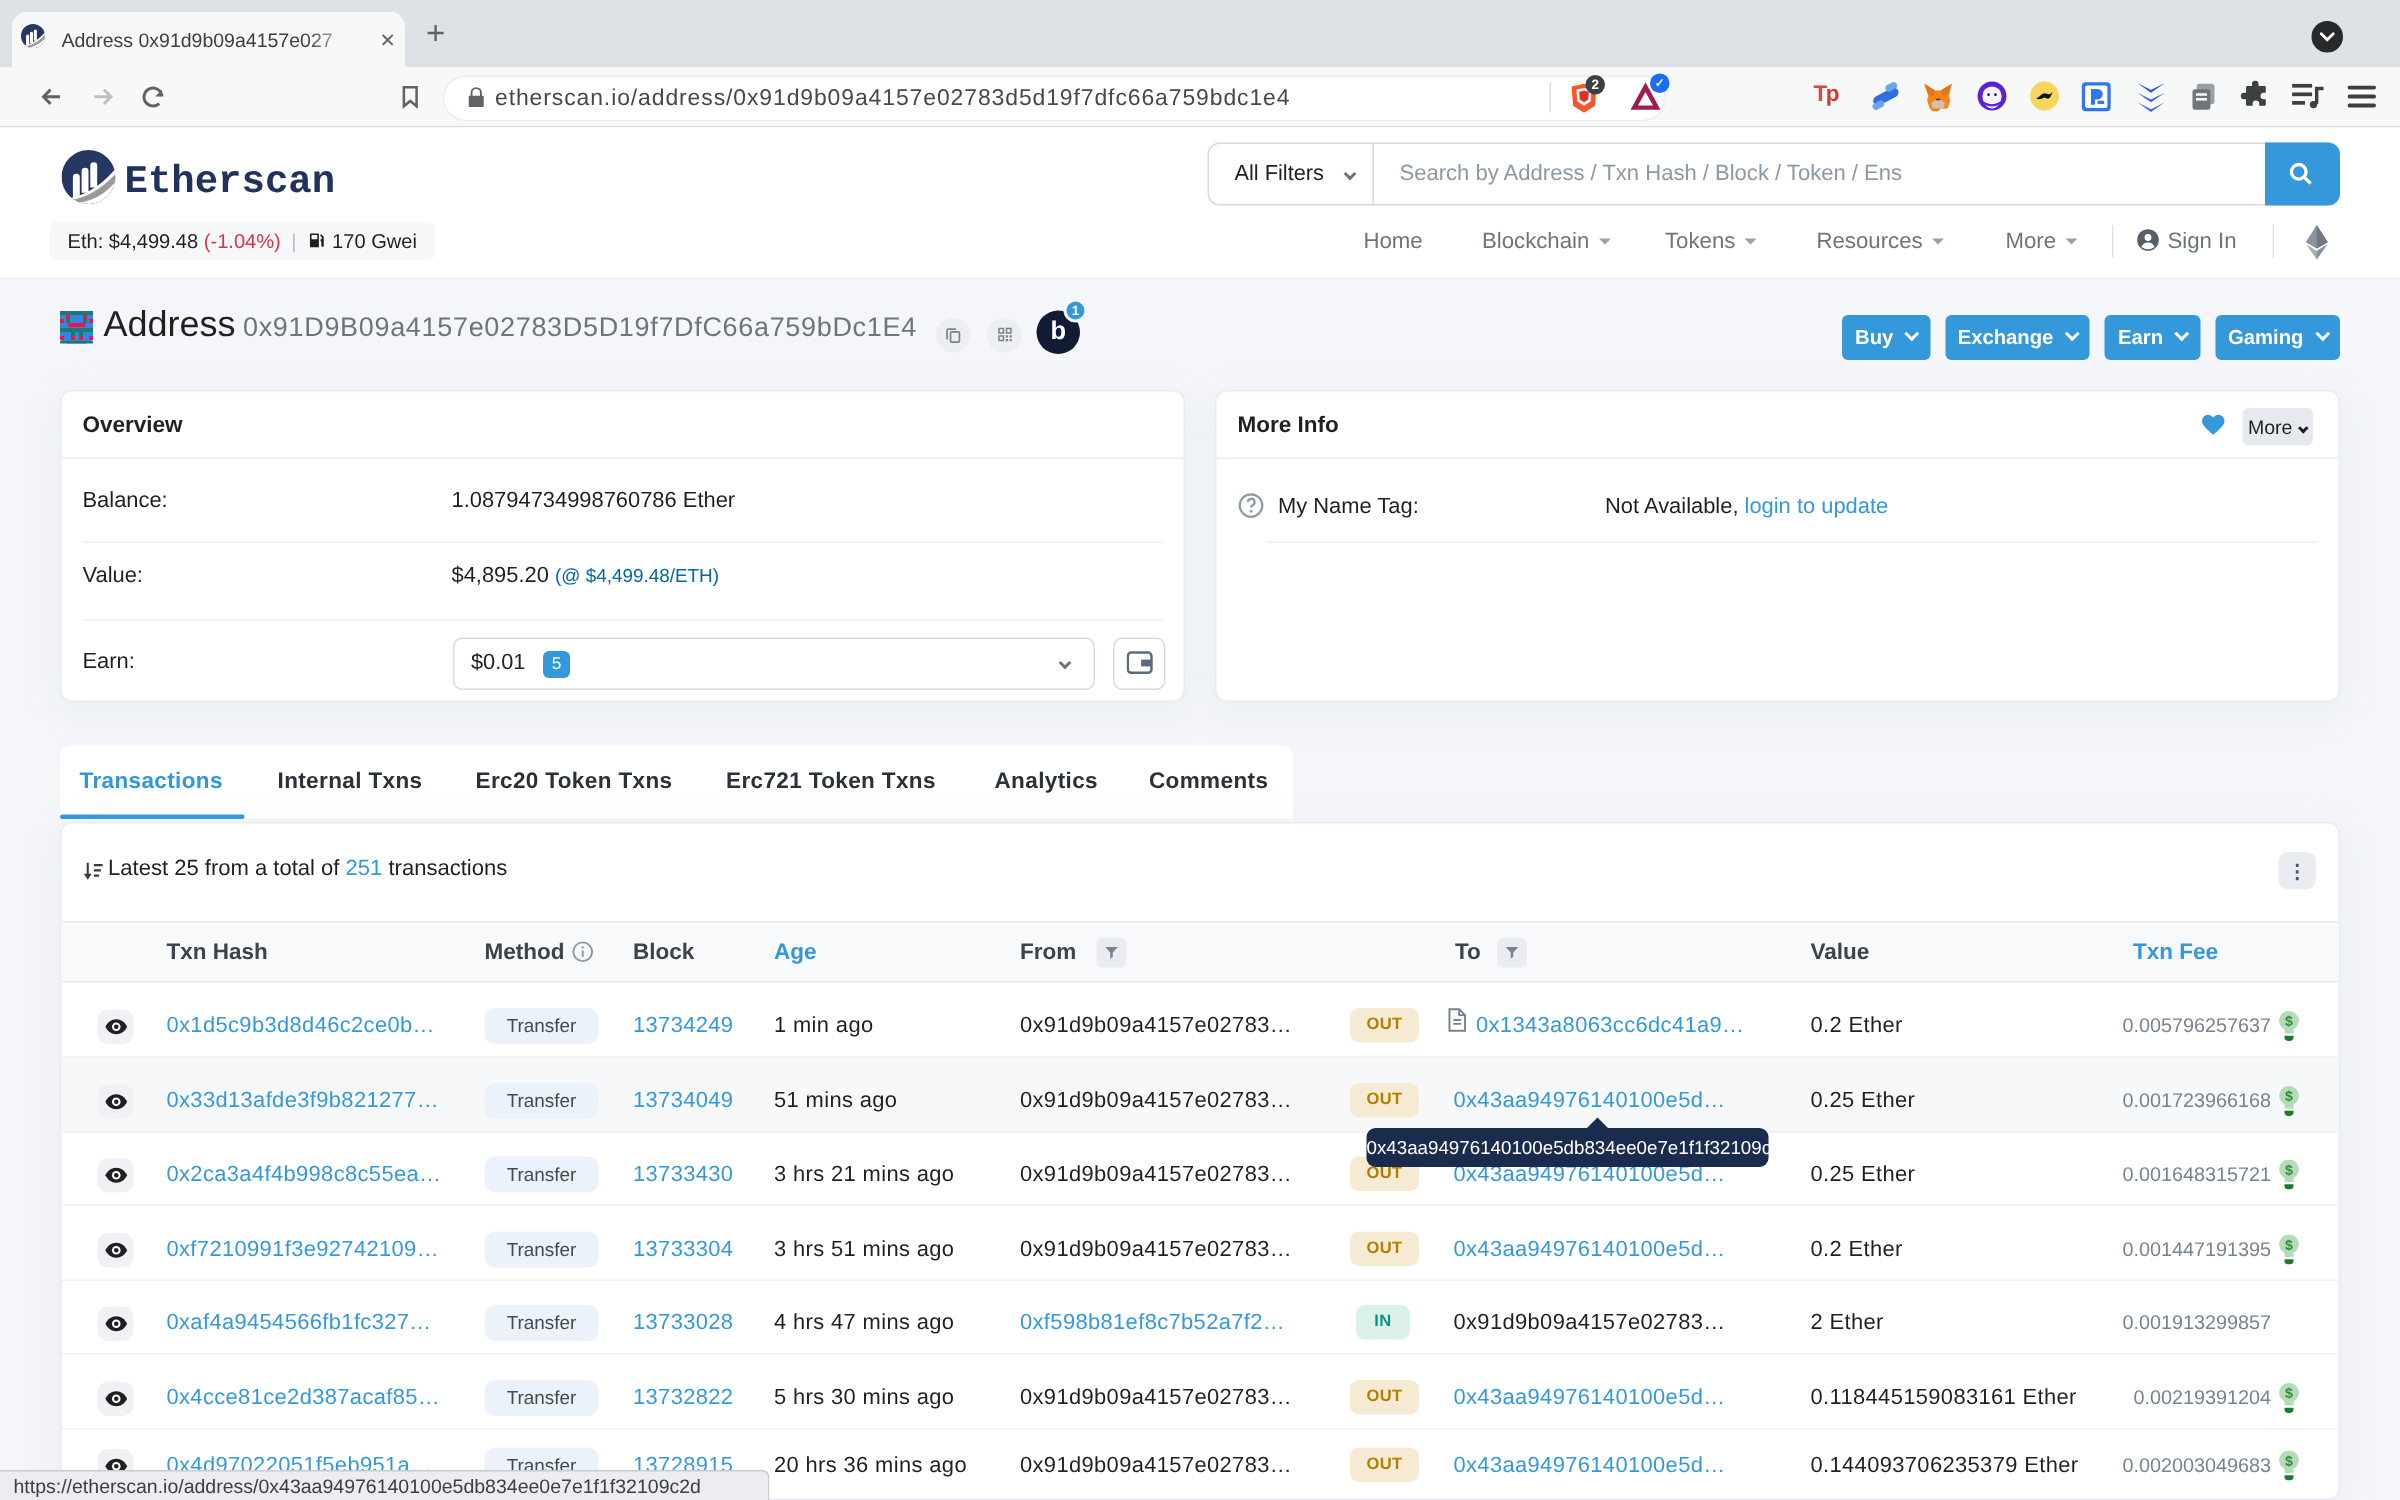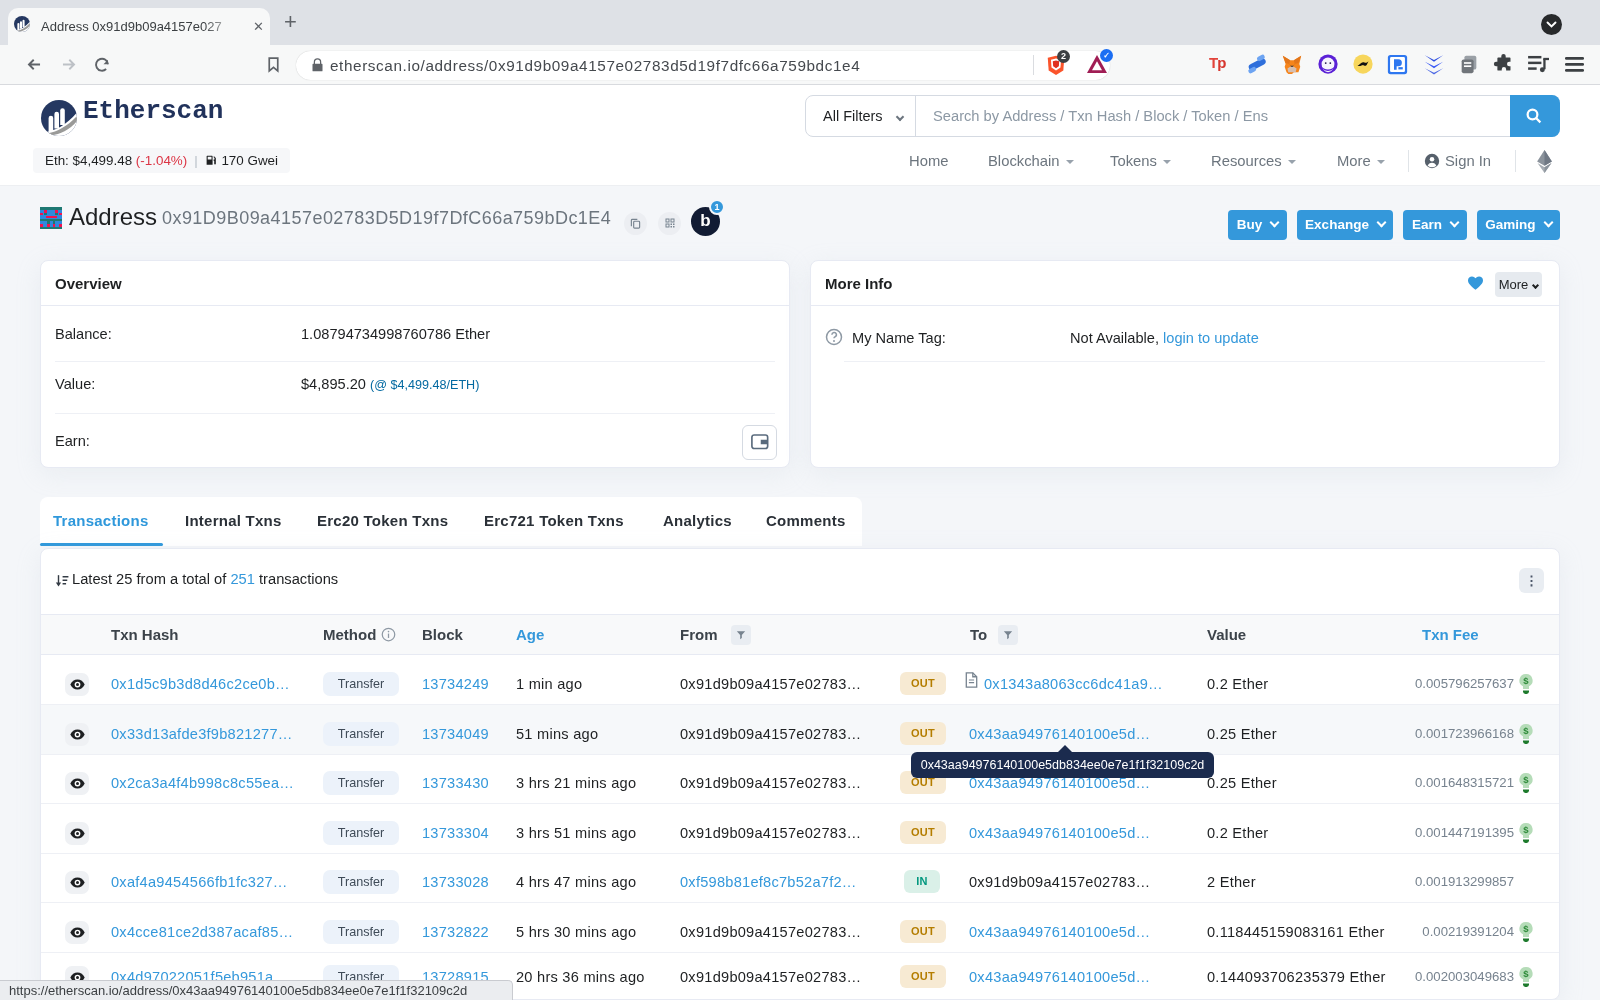--- a/index.html
+++ b/index.html
@@ -13,21 +13,21 @@
 #newtab { position:absolute; left:284px; top:9px; font-size:22px; color:#5f6368; font-weight:400; }
 #avatar { position:absolute; left:1541px; top:14px; width:21px; height:21px; border-radius:50%; background:#27292b; color:#fff; text-align:center; font-size:10px; line-height:20px; }
 #toolbar { position:absolute; left:0; top:45px; width:1600px; height:40px; background:#f7f8f8; border-bottom:1px solid #d8dade; }
 #toolbar svg, #toolbar .ext { position:absolute; }
 #urlpill { position:absolute; left:296px; top:6px; width:814px; height:29px; background:#fff; border-radius:15px; box-shadow:0 0 1px rgba(0,0,0,.25); }
 #urltext { position:absolute; left:330px; top:6px; height:29px; line-height:29px; font-size:15.3px; color:#45494e; letter-spacing:.6px; }
 .extbadge { position:absolute; border-radius:50%; color:#fff; text-align:center; font-weight:bold; }
 
 #page { position:absolute; left:0; top:85px; width:1600px; height:915px; background:#f4f6f9; }
 #sitehead { position:absolute; left:0; top:0; width:1600px; height:101px; background:#fff; border-bottom:1px solid #edeff2; }
-#logotext { position:absolute; left:83px; top:11px; font-family:"Liberation Mono",monospace; font-weight:bold; font-size:26px; color:#21325b; letter-spacing:0px; }
+#logotext { position:absolute; left:83px; top:21px; font-family:"Liberation Mono",monospace; font-weight:bold; font-size:26px; color:#21325b; letter-spacing:0px; }
 #pricepill { position:absolute; left:33px; top:63px; height:25px; background:#f6f7f9; border-radius:4px; padding:0 12px; font-size:13.4px; color:#1e2022; line-height:25px; }
 #pricepill .red { color:#dc3545; }
 #pricepill .sep { color:#b7bdc6; margin:0 7px; }
 #searchbox { position:absolute; left:805px; top:10px; width:755px; height:42px; background:#fff; border:1px solid #d5dae2; border-radius:8px; }
 #allfilters { position:absolute; left:0; top:0; width:110px; height:40px; border-right:1px solid #d5dae2; font-size:14.5px; color:#1e2022; line-height:40px; padding-left:17px; }
 #searchph { position:absolute; left:127px; top:0; height:40px; line-height:40px; font-size:14.7px; color:#8c98a4; }
 #searchbtn { position:absolute; right:-1px; top:-1px; width:50px; height:42px; background:#3498db; border-radius:0 8px 8px 0; }
 #mainnav { position:absolute; left:0px; top:63px; width:1560px; height:26px; font-size:14.8px; color:#6c757e; }
 #mainnav span.item { position:absolute; top:0; line-height:26px; white-space:nowrap; }
 .chevg { display:inline-block; width:6px; height:6px; border-right:2px solid #6c757e; border-bottom:2px solid #6c757e; transform:rotate(45deg); }
@@ -66,21 +66,21 @@
 .row { position:absolute; left:0; width:100%; height:50px; border-bottom:1px solid #eef0f5; }
 .row .c { position:absolute; top:4px; line-height:50px; font-size:14.6px; color:#1e2022; white-space:nowrap; letter-spacing:.25px; }
 .row .link { color:#3498db; }
 .eyebtn { position:absolute; left:24px; top:18px; width:24px; height:23px; background:#eff1f4; border-radius:7px; }
 .method { position:absolute; left:282px; top:17px; width:76px; height:24px; background:#ecf2fa; border-radius:7px; font-size:12.6px; color:#3f4b58; text-align:center; line-height:24px; }
 .dir { position:absolute; top:17px; height:23px; border-radius:6px; font-size:11px; font-weight:bold; text-align:center; line-height:22px; letter-spacing:.3px; }
 .out { left:859px; width:46px; background:#f7ead3; color:#b47d00; }
 .in { left:863px; width:36px; background:#daf0e8; color:#02977e; }
 .fee { position:absolute; right:45px; top:4px; line-height:50px; font-size:13.2px; color:#77838f; }
 
-#tooltip { position:absolute; left:911px; top:667px; width:303px; height:26px; background:#1b2b4e; border-radius:6px; color:#fff; font-size:12.5px; text-align:center; line-height:26px; }
+#tooltip { position:absolute; left:911px; top:667px; width:268px; height:26px; background:#1b2b4e; border-radius:6px; color:#fff; font-size:12.5px; text-align:center; line-height:26px; }
 #tooltip:before { content:""; position:absolute; left:146px; top:-7px; border-left:8px solid transparent; border-right:8px solid transparent; border-bottom:8px solid #1b2b4e; }
 #statusbar { position:absolute; left:0; top:895px; width:513px; height:20px; background:#ebedf0; border:1px solid #c9cbd0; border-left:none; border-bottom:none; border-radius:0 5px 0 0; font-size:13px; color:#3c4043; line-height:19px; padding-left:9px; }
 </style>
 </head>
 <body>
 
 <div id="tabbar">
   <div id="tab">
     <svg style="position:absolute;left:6px;top:8px" width="16" height="16" viewBox="0 0 36 36">
         <defs>
@@ -287,20 +287,25 @@
 
   <div class="card" id="ovcard">
     <div class="cardhead">Overview</div>
     <span class="cl" style="top:65px">Balance:</span>
       <span class="cv" style="top:65px">1.08794734998760786 Ether</span>
     <div class="rowline" style="top:100px"></div>
     <span class="cl" style="top:115px">Value:</span>
       <span class="cv" style="top:115px">$4,895.20 <span style="font-size:12.6px;color:#0369a1">(@ $4,499.48/ETH)</span></span>
     <div class="rowline" style="top:152px"></div>
     <span class="cl" style="top:172px">Earn:</span>
+    <div style="position:absolute;left:261px;top:164px;width:428px;height:35px;border:1px solid #d5dae2;border-radius:6px;">
+      <span style="position:absolute;left:11px;top:0;line-height:33px;font-size:14.5px;color:#1e2022">$0.01</span>
+      <span style="position:absolute;left:59px;top:8px;width:18px;height:18px;background:#3498db;border-radius:4px;color:#fff;font-size:11.5px;text-align:center;line-height:18px;">5</span>
+      <span class="chevg" style="position:absolute;right:16px;top:13px"></span>
+    </div>
     <div style="position:absolute;left:701px;top:164px;width:35px;height:35px;border:1px solid #d5dae2;border-radius:6px;">
       <svg width="18" height="16" viewBox="0 0 24 21" style="margin:8px 0 0 8px">
           <rect x="1.2" y="1.2" width="21" height="18" rx="3" fill="none" stroke="#5a6b7d" stroke-width="2.2"></rect>
           <rect x="13" y="7.5" width="9.2" height="6" fill="#5a6b7d"></rect>
         </svg>
     </div>
   </div>
   <div class="card" id="micard">
     <div class="cardhead">More Info</div>
     <svg style="position:absolute;left:655px;top:13px" width="19" height="18" viewBox="0 0 24 24" fill="#3498db">
@@ -425,20 +430,21 @@
           <path d="M4 16.5h6v1.2a2.6 2.6 0 0 1-2.3 2.3H6.3A2.6 2.6 0 0 1 4 17.7z" fill="#1d7a2c"></path>
           <text x="7" y="10" text-anchor="middle" font-size="9.5" font-weight="bold" fill="#2e8b3a" font-family="Liberation Sans">$</text>
         </svg>
     </div>
     <div class="row" style="top:255px">
       <div class="eyebtn"><svg width="15" height="11" viewBox="0 0 24 16" style="margin:6px 0 0 5px">
             <path d="M12 0C7 0 2.7 3.1.5 8 2.7 12.9 7 16 12 16s9.3-3.1 11.5-8C21.3 3.1 17 0 12 0z" fill="#1e2022"></path>
             <circle cx="12" cy="8" r="4.6" fill="#fff"></circle>
             <circle cx="12" cy="8" r="2.4" fill="#1e2022"></circle>
           </svg></div>
+      <span class="c link" style="left:70px">0xf7210991f3e92742109…</span>
       <div class="method">Transfer</div>
       <span class="c link" style="left:381px">13733304</span>
       <span class="c" style="left:475px">3 hrs 51 mins ago</span>
       <span class="c" style="left:639px">0x91d9b09a4157e02783…</span>
       <div class="dir out">OUT</div>
       <span class="c link" style="left:928px">0x43aa94976140100e5d…</span>
       <span class="c" style="left:1166px">0.2 Ether</span>
       <span class="fee">0.001447191395</span>
       <svg class="bulb" style="position:absolute;right:26px;top:19px" width="14" height="20" viewBox="0 0 14 20">
           <path d="M7 0a6.5 6.5 0 0 1 3 12.3V15H4v-2.7A6.5 6.5 0 0 1 7 0z" fill="#b5dcb8"></path>

